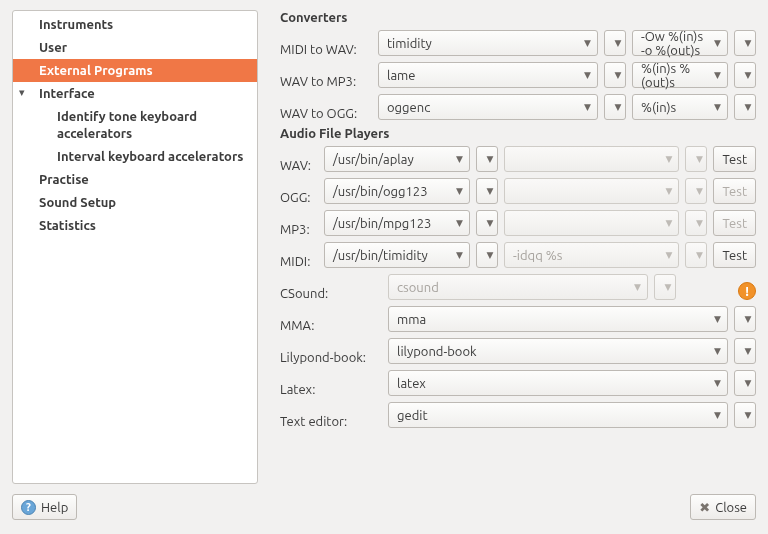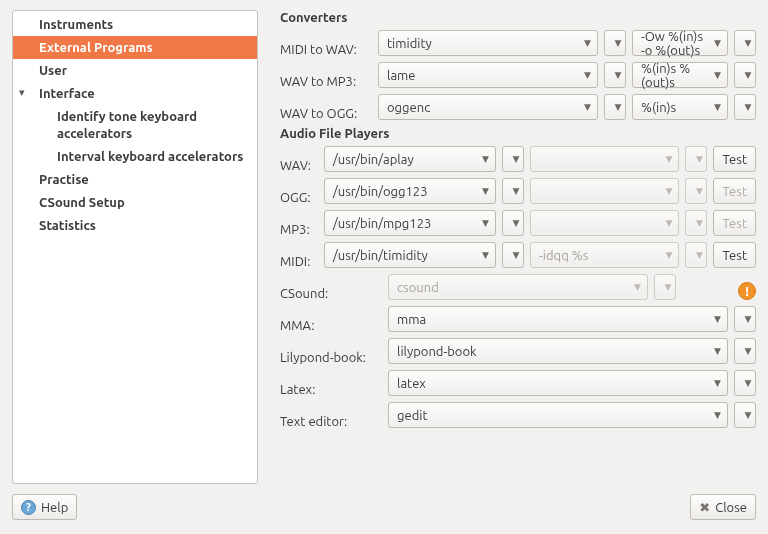--- a/index.html
+++ b/index.html
@@ -40,37 +40,37 @@
   .btn.disabled{color:#b0aca7;}
   .warn-icon{width:18px;height:18px;border-radius:50%;background:#f19229;
     border:1px solid #d97912; display:flex;align-items:center;justify-content:center;
     color:#fff;font-weight:bold;font-size:13px;}
   .footer{ display:flex; justify-content:space-between; margin-top:10px;}
   .help-icon{width:15px;height:15px;border-radius:50%;background:#6aa6d8;
     border:1px solid #4c84b3;color:#fff;font-size:11px;font-weight:bold;
     display:flex;align-items:center;justify-content:center;}
   .close-icon{color:#7a746e;font-weight:bold;font-size:13px;}
   .conv .lbl{width:92px;} .conv .c1{width:220px;} .conv .c2{flex:1;}
-  .aud .lbl{width:38px;} .aud .c1{width:172px;} .aud .c2{flex:1;}
+  .aud .lbl{width:38px;} .aud .c1{width:146px;} .aud .c2{flex:1;}
   .misc .lbl{width:102px;} .misc .c1{flex:1;}
 </style>
 </head>
 <body>
 
 <div class="app">
   <div class="main">
     <div class="sidebar" id="sidebar">
         <div class="sidebar-item"><span>Instruments</span></div>
+        <div class="sidebar-item"><span>User</span></div>
         <div class="sidebar-item selected"><span>External Programs</span></div>
-        <div class="sidebar-item"><span>User</span></div>
         <div class="sidebar-item"><span class="arrow">▾</span><span>Interface</span></div>
         <div class="sidebar-item child"><span>Identify tone keyboard accelerators</span></div>
         <div class="sidebar-item child"><span>Interval keyboard accelerators</span></div>
         <div class="sidebar-item"><span>Practise</span></div>
-        <div class="sidebar-item"><span>CSound Setup</span></div>
+        <div class="sidebar-item"><span>Sound Setup</span></div>
         <div class="sidebar-item"><span>Statistics</span></div>
       </div>
 
     <div class="content">
       <div class="section-title">Converters</div>
       <div id="converters">
           <div class="row conv">
             <span class="lbl">MIDI to WAV:</span>
             <div class="combo c1">
               <span>timidity</span>

